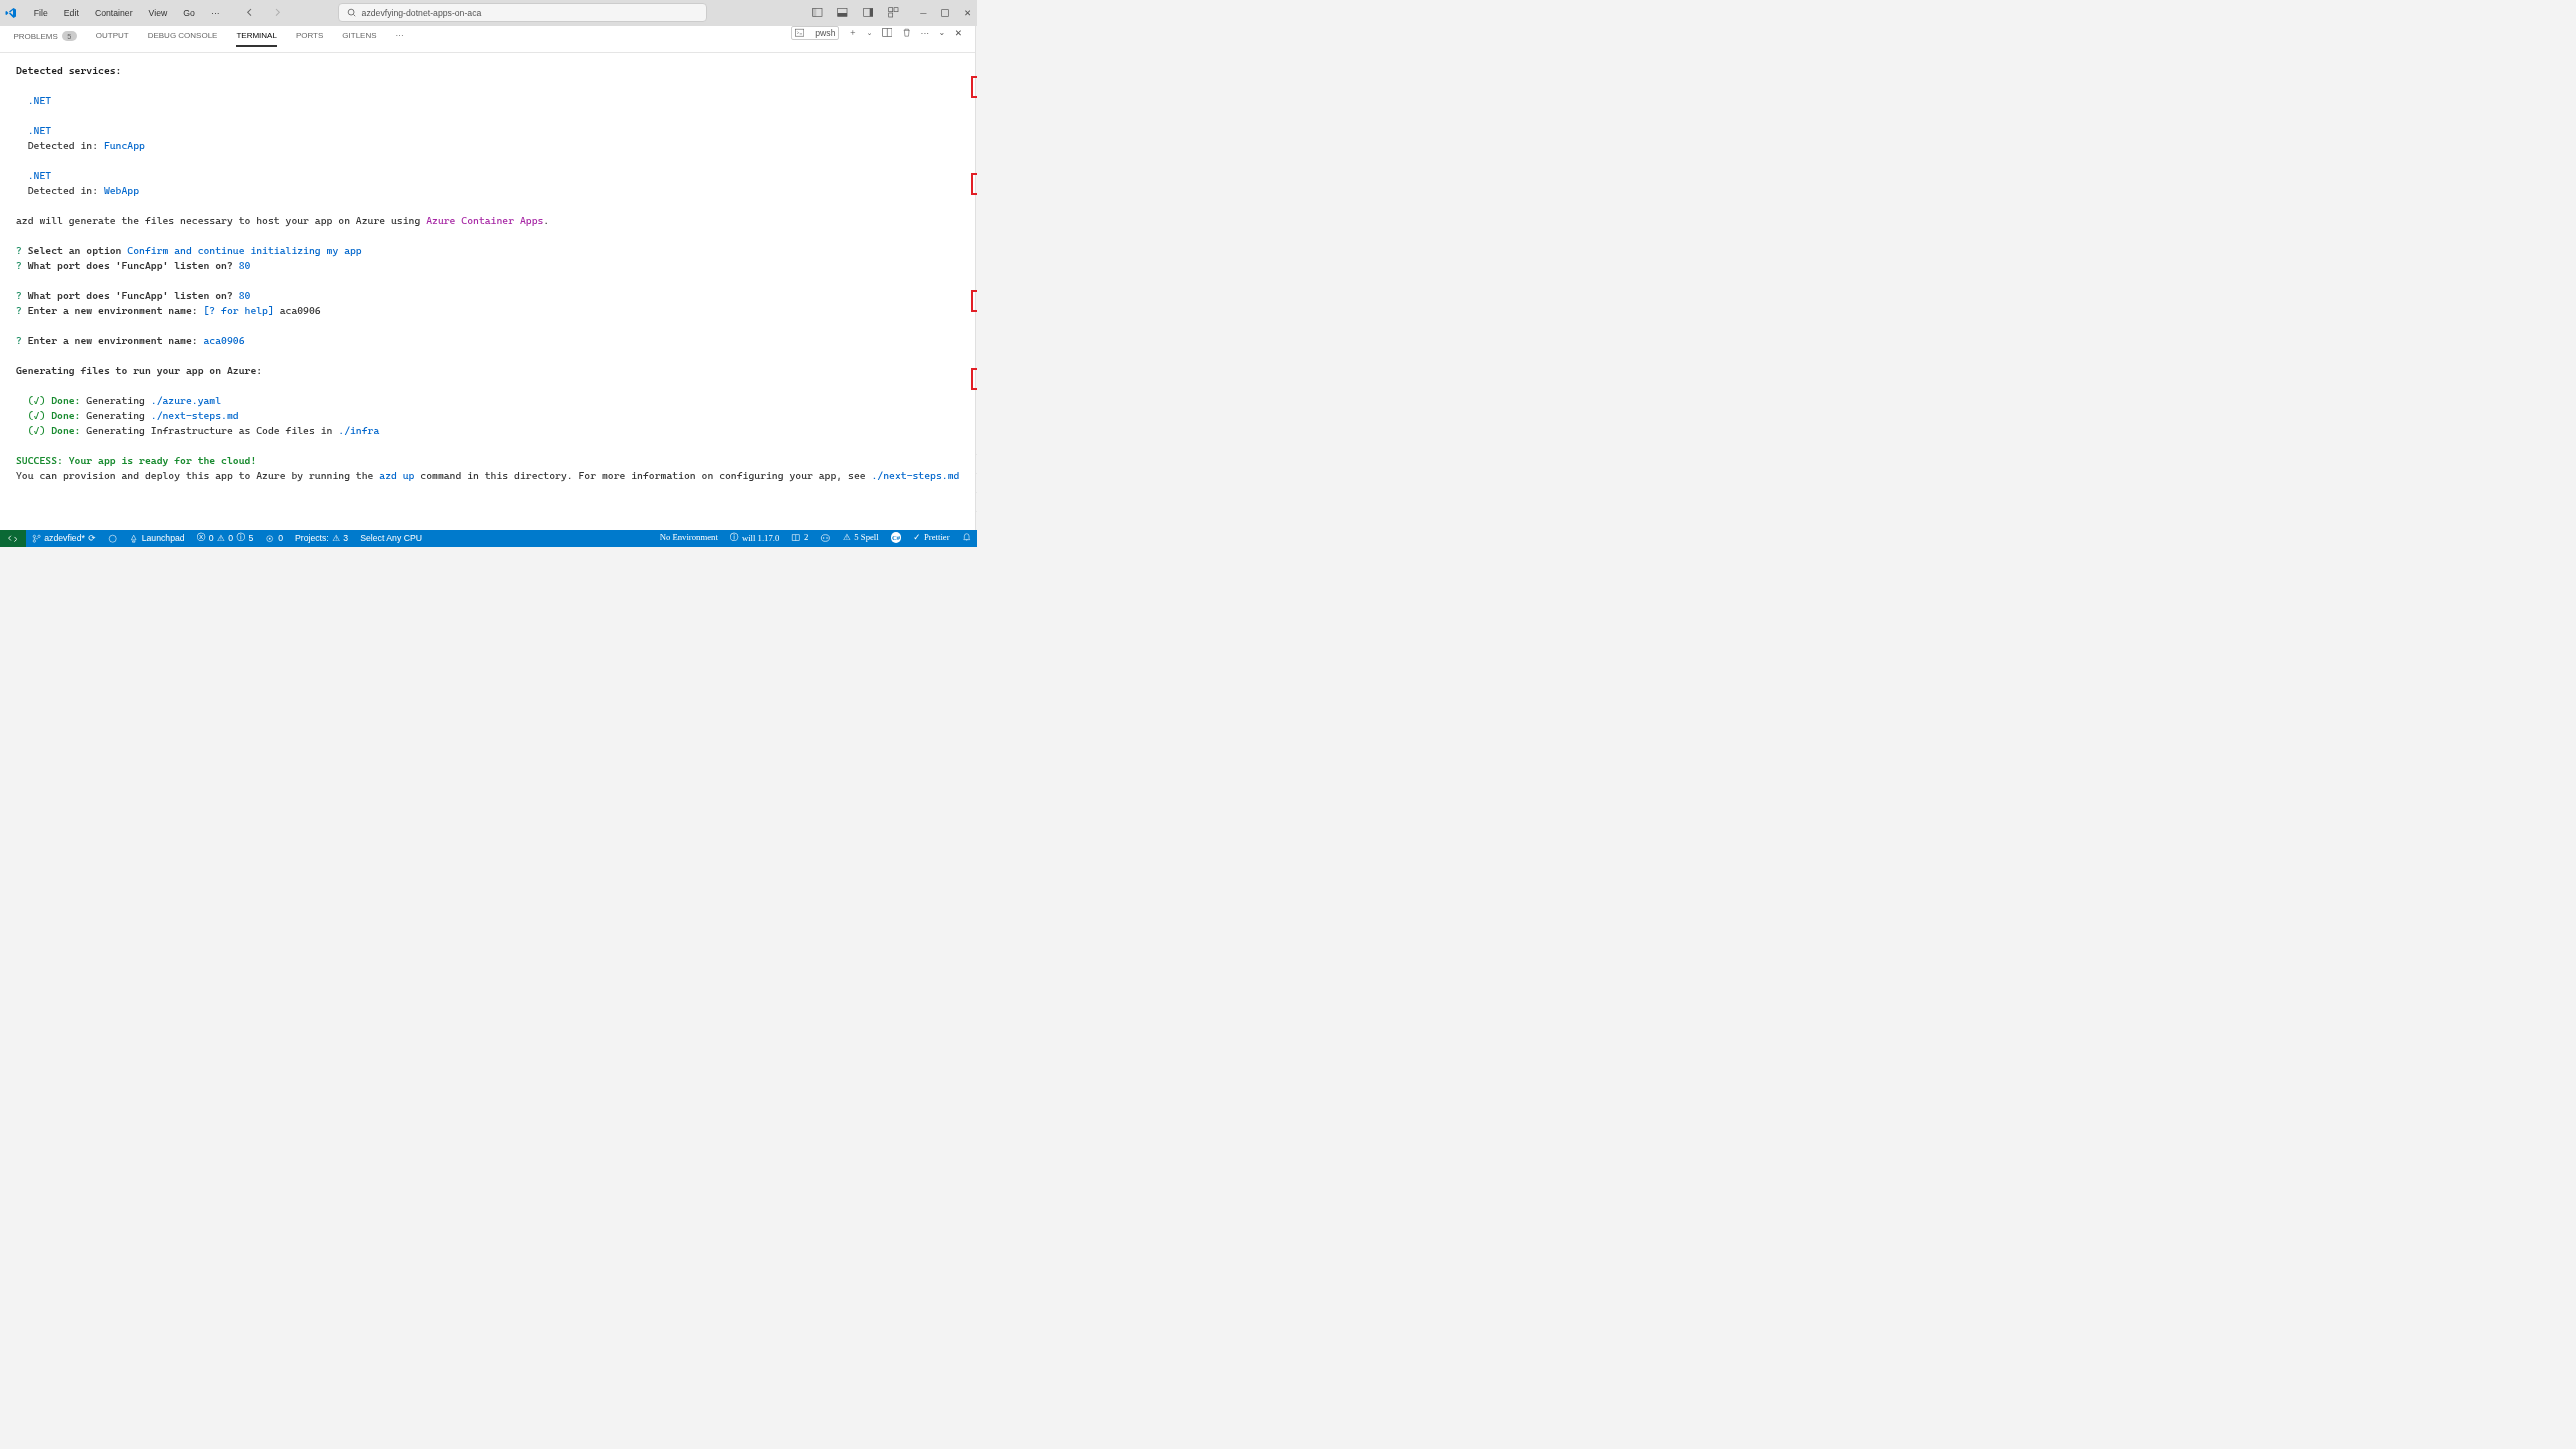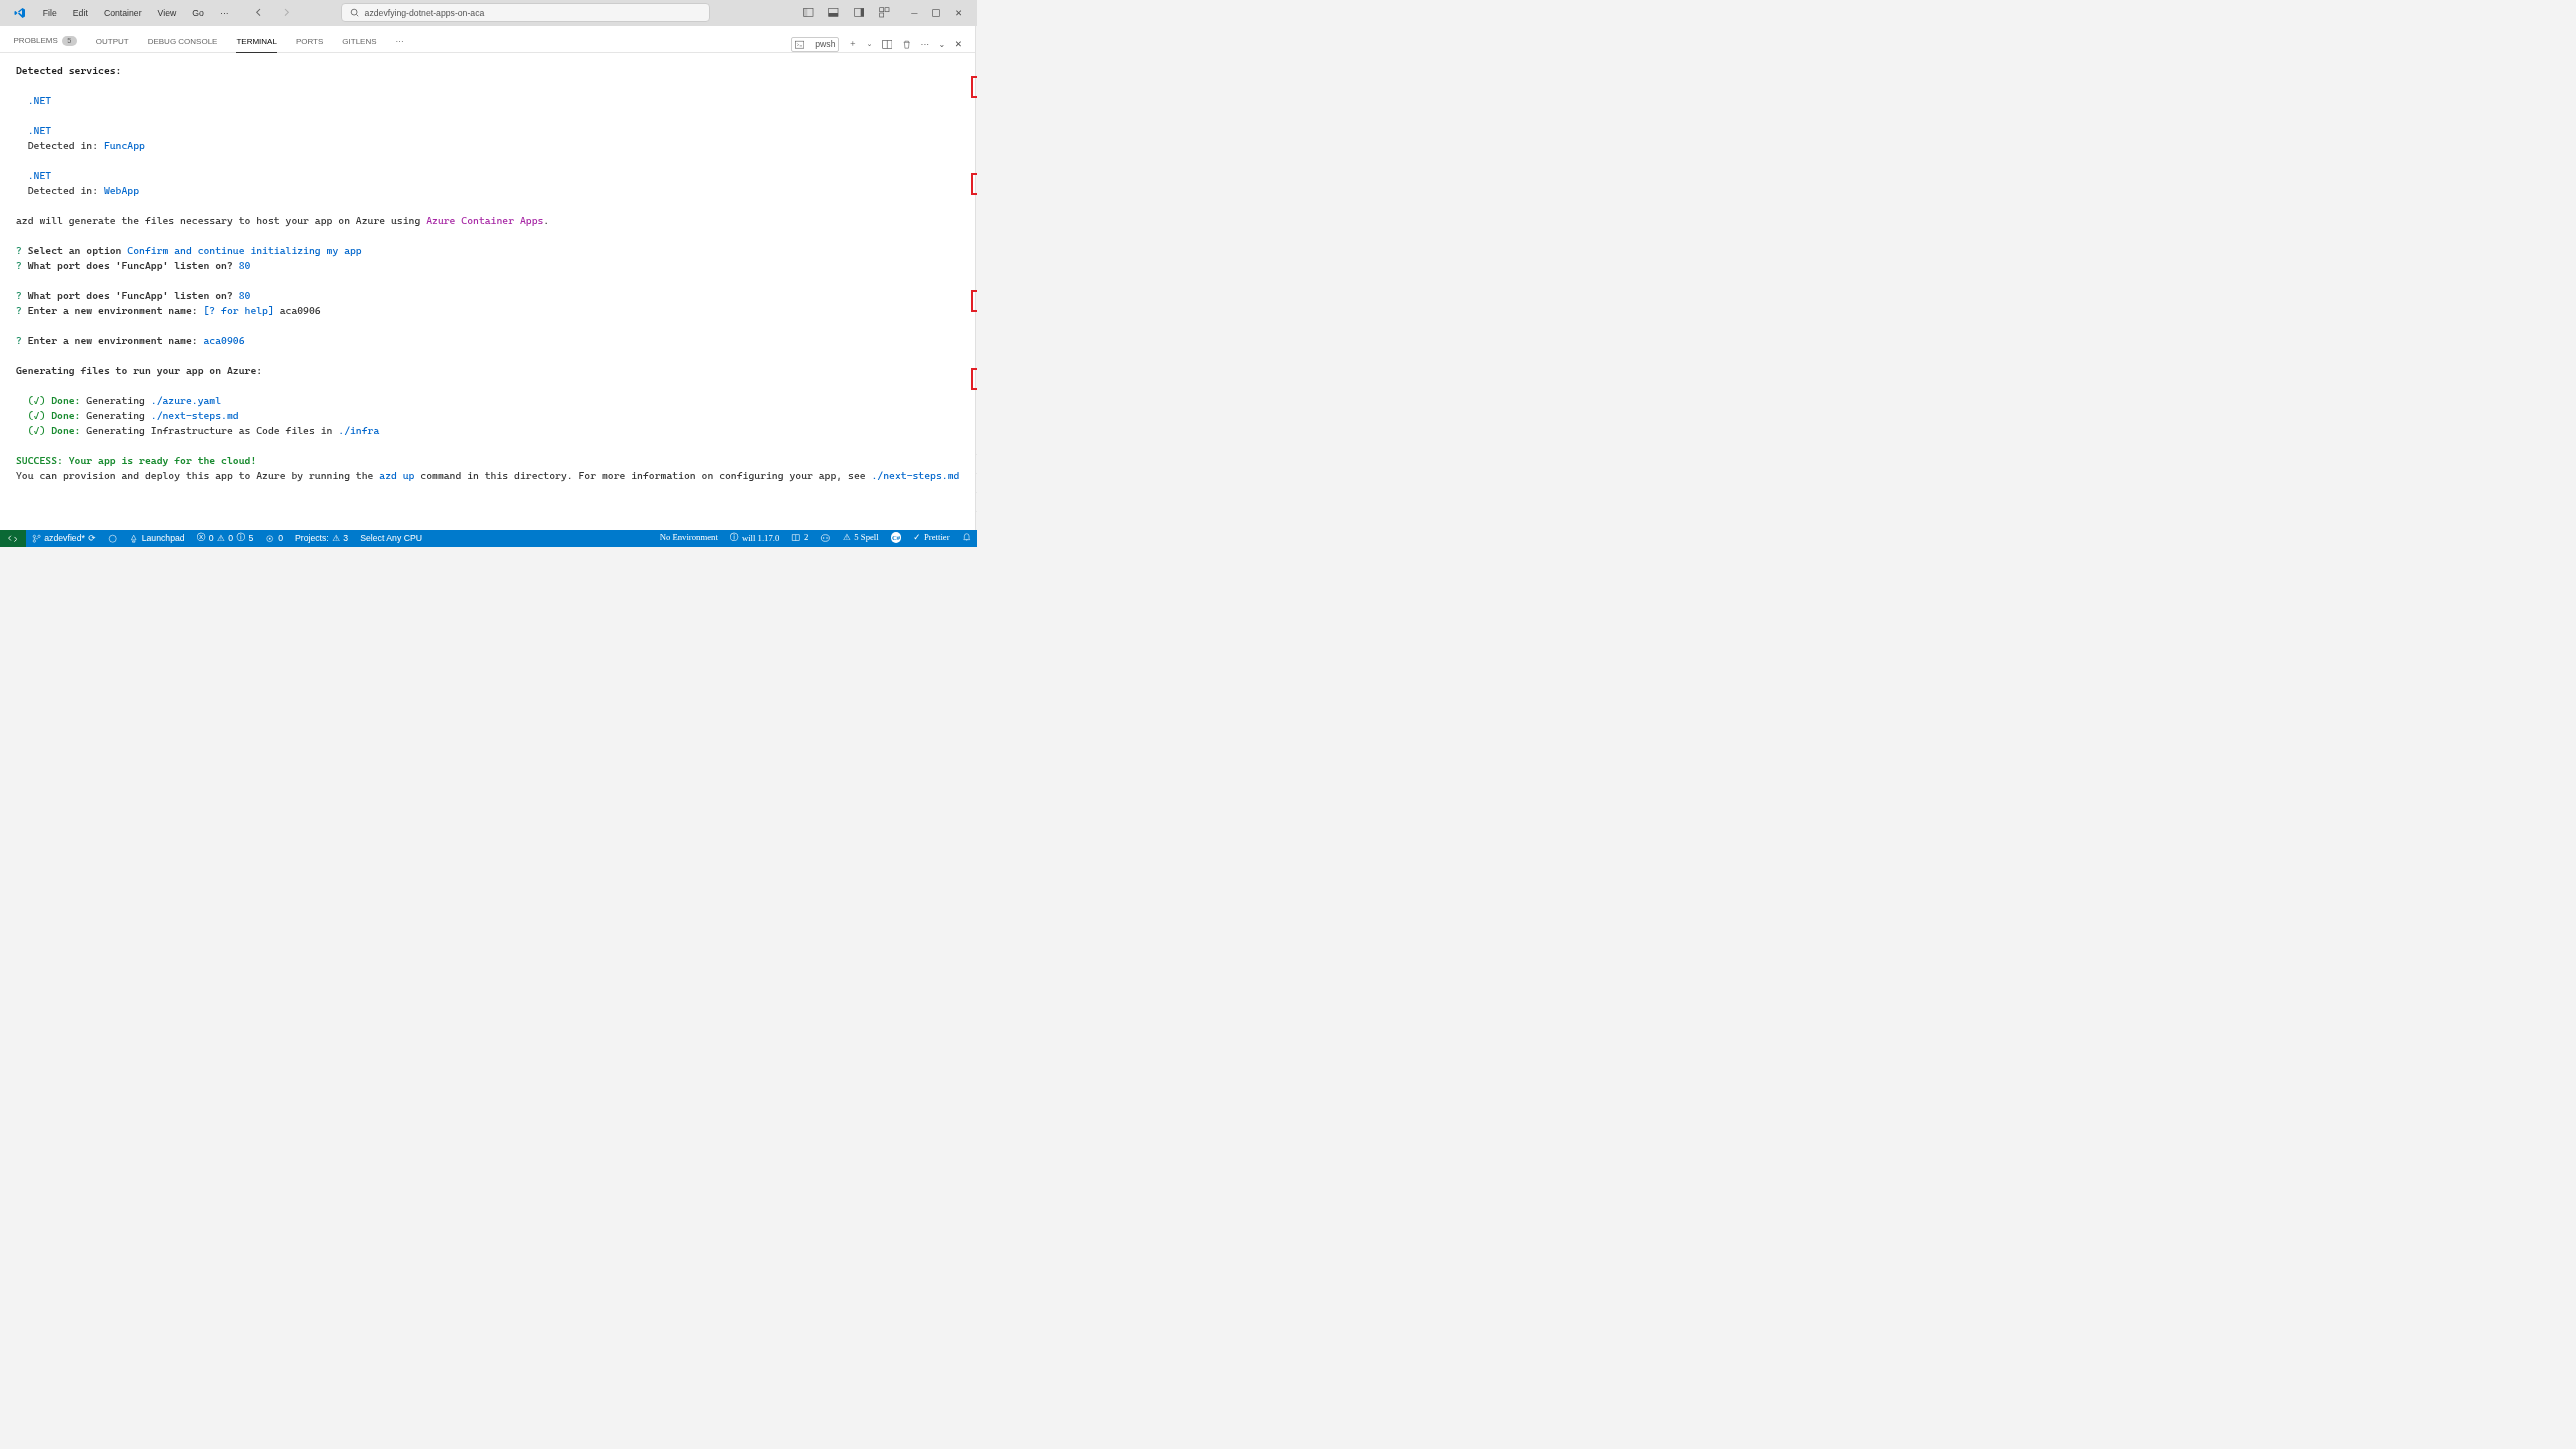--- a/index.html
+++ b/index.html
@@ -10,21 +10,21 @@
     height: 547px;
     overflow: hidden;
     font-size: 8.7px;
     color: #333;
   }
   .titlebar {
     height: 25.5px;
     background: #dddddd;
     display: flex;
     align-items: center;
-    padding: 0 12px;
+    padding: 0 3px;
     gap: 2.7px;
   }
   .vscode-logo { width: 16px; height: 16px; display: flex; align-items: center; justify-content: center; color: #0078d4; margin-right: 5.4px; }
   .menu-item { padding: 2.7px 6.7px; cursor: pointer; font-size: 8.7px; }
   .nav-buttons { display: flex; gap: 10.7px; margin-left: 13.4px; }
   .nav-btn { color: #666; cursor: pointer; padding: 2.7px; }
   .search-bar {
     flex: 0 0 369px;
     margin: 0 auto;
     background: #f5f5f5;
@@ -46,21 +46,21 @@
   }
   .editor-panel {
     flex: 1;
     background: #fff;
     display: flex;
     flex-direction: column;
   }
   .panel-tabs {
     height: 27px;
     display: flex;
-    align-items: flex-end;
+    align-items: flex-start;
     padding: 0 13.4px;
     gap: 19px;
     border-bottom: 0.7px solid #e5e5e5;
   }
   .panel-tab { font-size: 8px; color: #666; cursor: pointer; padding: 5.4px 0; position: relative; display: flex; align-items: center; gap: 4px; }
   .panel-tab.active { color: #000; }
   .panel-tab.active::after {
     content: ""; position: absolute; bottom: -1.3px; left: 0; right: 0; height: 1.3px; background: #333;
   }
   .badge { background: #ccc; border-radius: 6px; padding: 0.7px 5.4px; font-size: 7.4px; }

